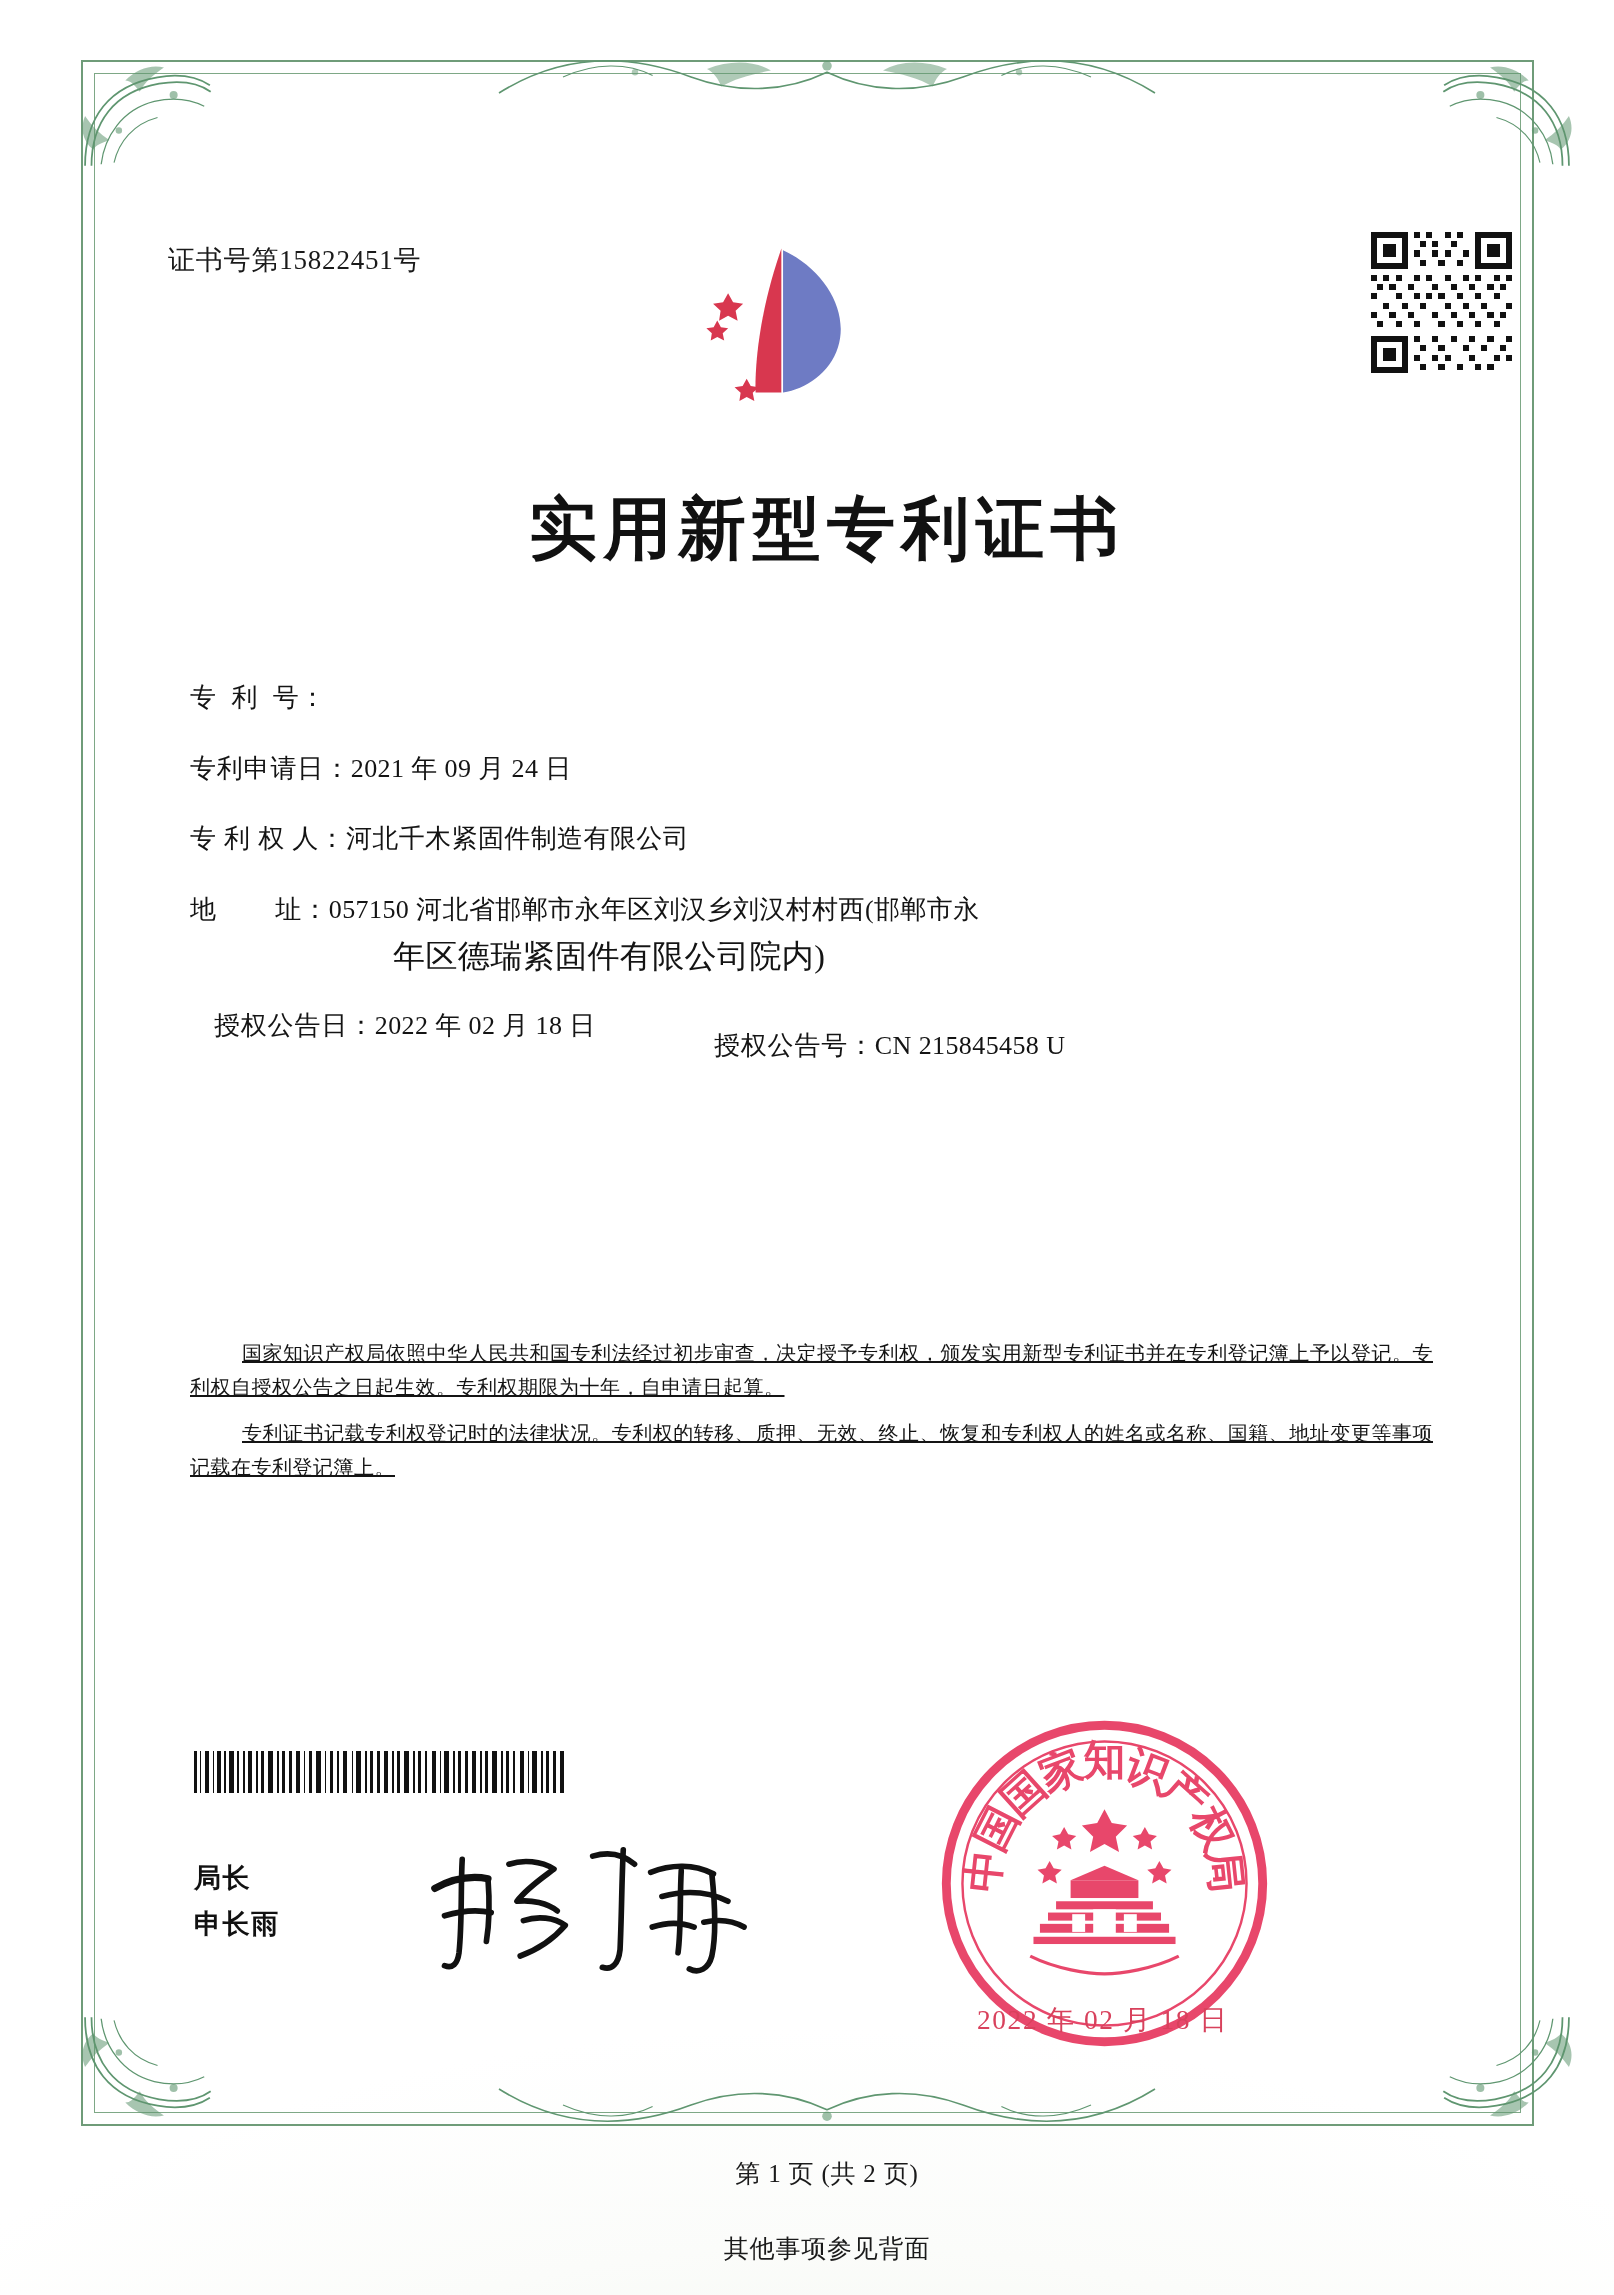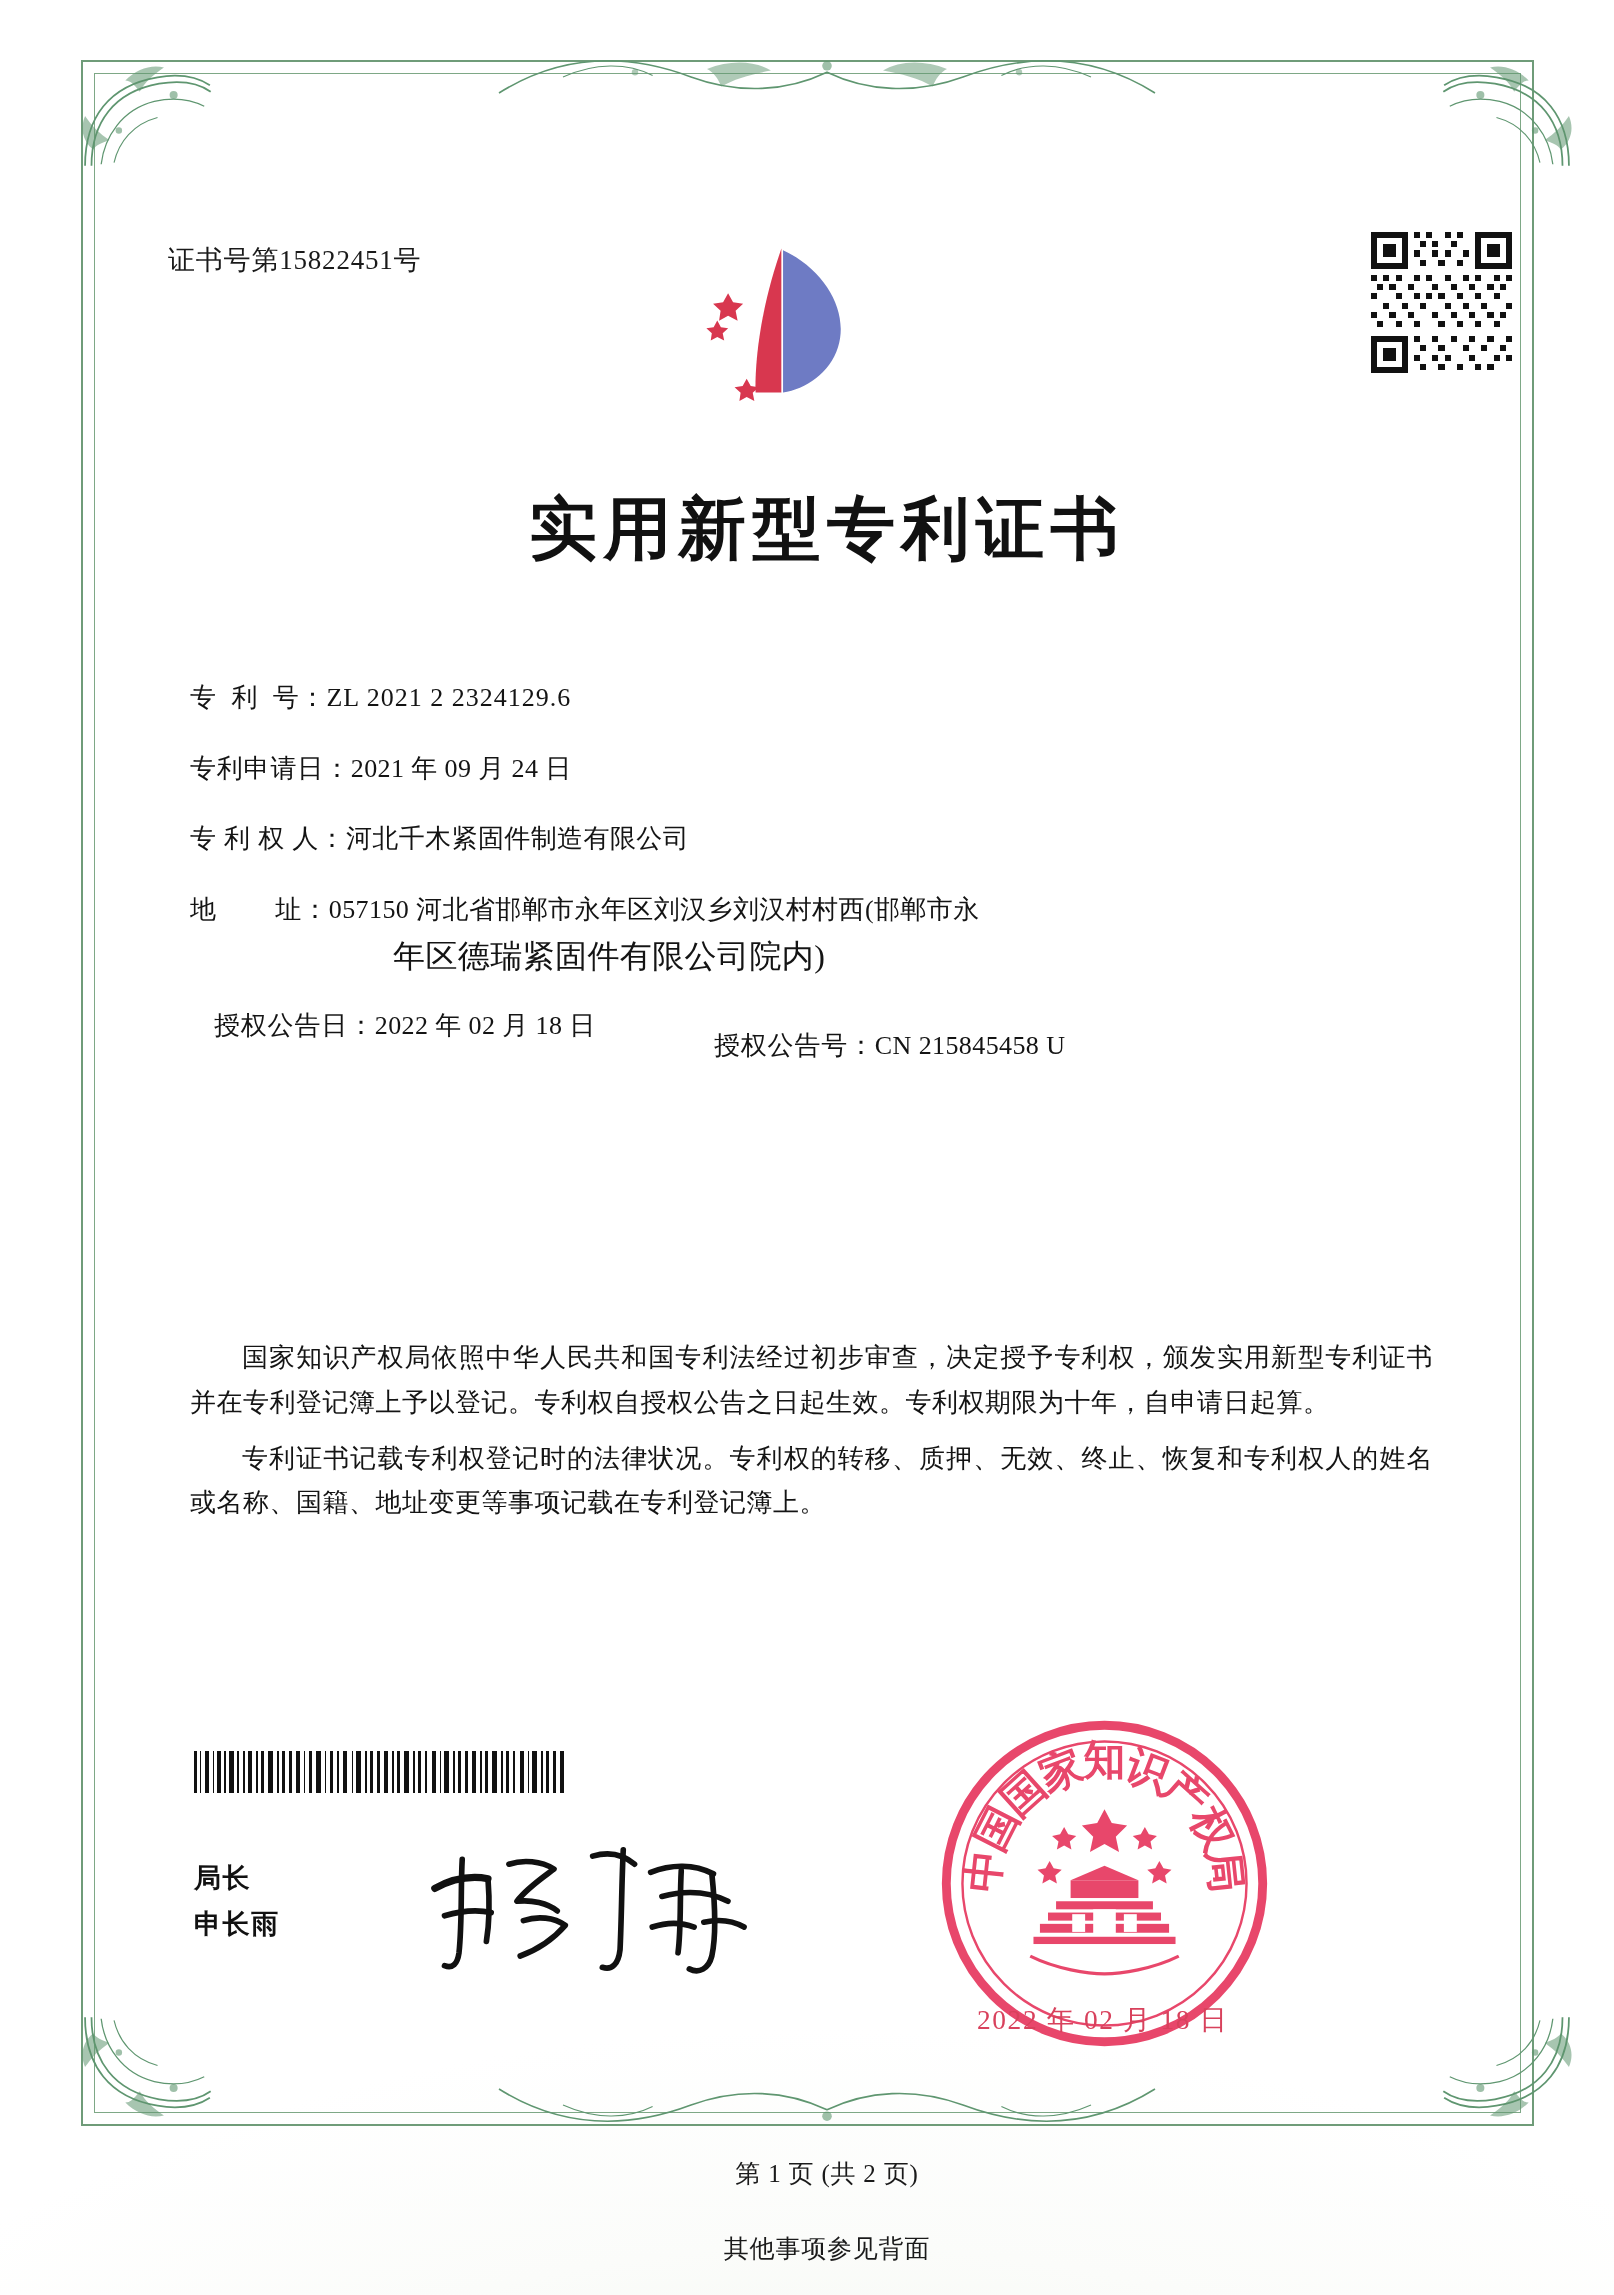--- a/index.html
+++ b/index.html
@@ -145,24 +145,25 @@
   }
   .two-col .col-a { width: 500px; display: flex; margin-left: 24px; }
   .two-col .col-b { display: flex; margin-top: 20px; }
 
   
   .paras {
     position: absolute;
     left: 190px;
     top: 1336px;
     width: 1243px;
-    font-size: 26px;
+    font-size: 20px;
     line-height: 1.72;
     color: #141414;
     letter-spacing: 0.5px;
+    text-decoration: underline;
   }
   .paras p {
     margin: 0 0 11.3px 0;
     text-indent: 52px;
     text-align: justify;
   }
 
   
   .barcode {
     position: absolute;
@@ -354,21 +355,20 @@
         <path d="M36 90h4v4h-4zM48 90h4v4h-4zM60 90h4v4h-4zM72 90h4v4h-4zM80 90h4v4h-4z"></path>
       </g>
     </svg>
   </div>
 
   <div class="doc-title">实用新型专利证书</div>
 
   <div class="fields">
     <div class="field-row">
       <span class="f-label">专  利  号：</span>
-      <span class="f-value mono-ish">ZL 2021 2 2324129.6</span>
     </div>
     <div class="field-row">
       <span class="f-label">专利申请日：</span>
       <span class="f-value">2021 年 09 月 24 日</span>
     </div>
     <div class="field-row">
       <span class="f-label">专 利 权 人：</span>
       <span class="f-value">河北千木紧固件制造有限公司</span>
     </div>
     <div class="field-row tight">

